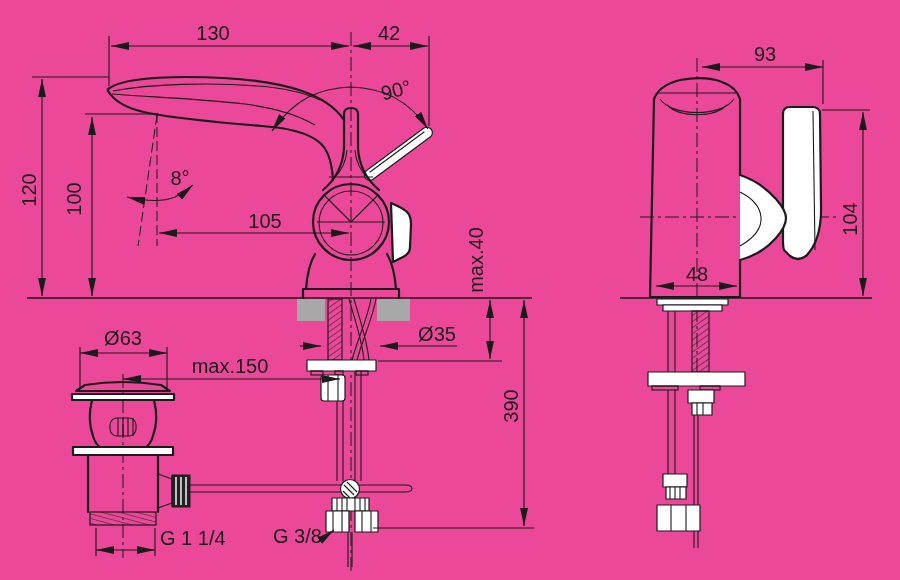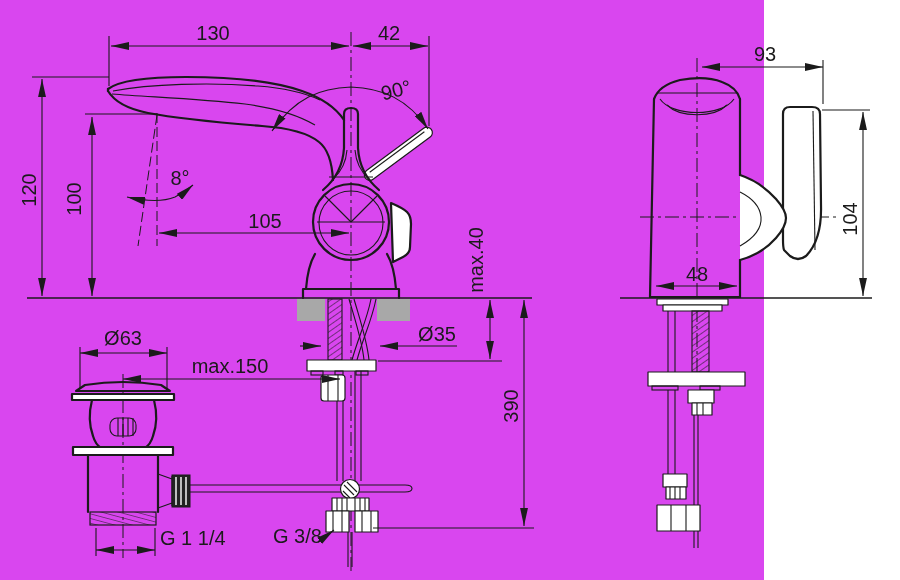--- a/index.html
+++ b/index.html
@@ -1,16 +1,16 @@
 <!DOCTYPE html>
 <html><head>
 <meta charset="utf-8">
 <style>
   html,body{margin:0;padding:0;background:#fff;}
-  .stage{width:764px;height:580px;background:#d946ef;position:relative;font-family:"Liberation Sans",sans-serif;}
+  .stage{width:900px;height:580px;background:#ec4899;position:relative;font-family:"Liberation Sans",sans-serif;}
   svg{display:block;}
   .b{fill:none;stroke:#1b1b1b;stroke-width:2.2;stroke-linecap:round;stroke-linejoin:round;}
   .m{fill:none;stroke:#1b1b1b;stroke-width:1.6;}
   .t{fill:none;stroke:#1b1b1b;stroke-width:1.1;}
   .dim{fill:none;stroke:#1b1b1b;stroke-width:1.1;}
   .cl{fill:none;stroke:#1b1b1b;stroke-width:1;stroke-dasharray:14 4 3 4;}
   .dash{fill:none;stroke:#1b1b1b;stroke-width:1;stroke-dasharray:10 4;}
   .wf{fill:#ffffff;stroke:#1b1b1b;stroke-width:2.2;stroke-linejoin:round;}
   .wft{fill:#ffffff;stroke:#1b1b1b;stroke-width:1.2;stroke-linejoin:round;}
   text{fill:#1b1b1b;font-size:20px;font-family:"Liberation Sans",sans-serif;}

